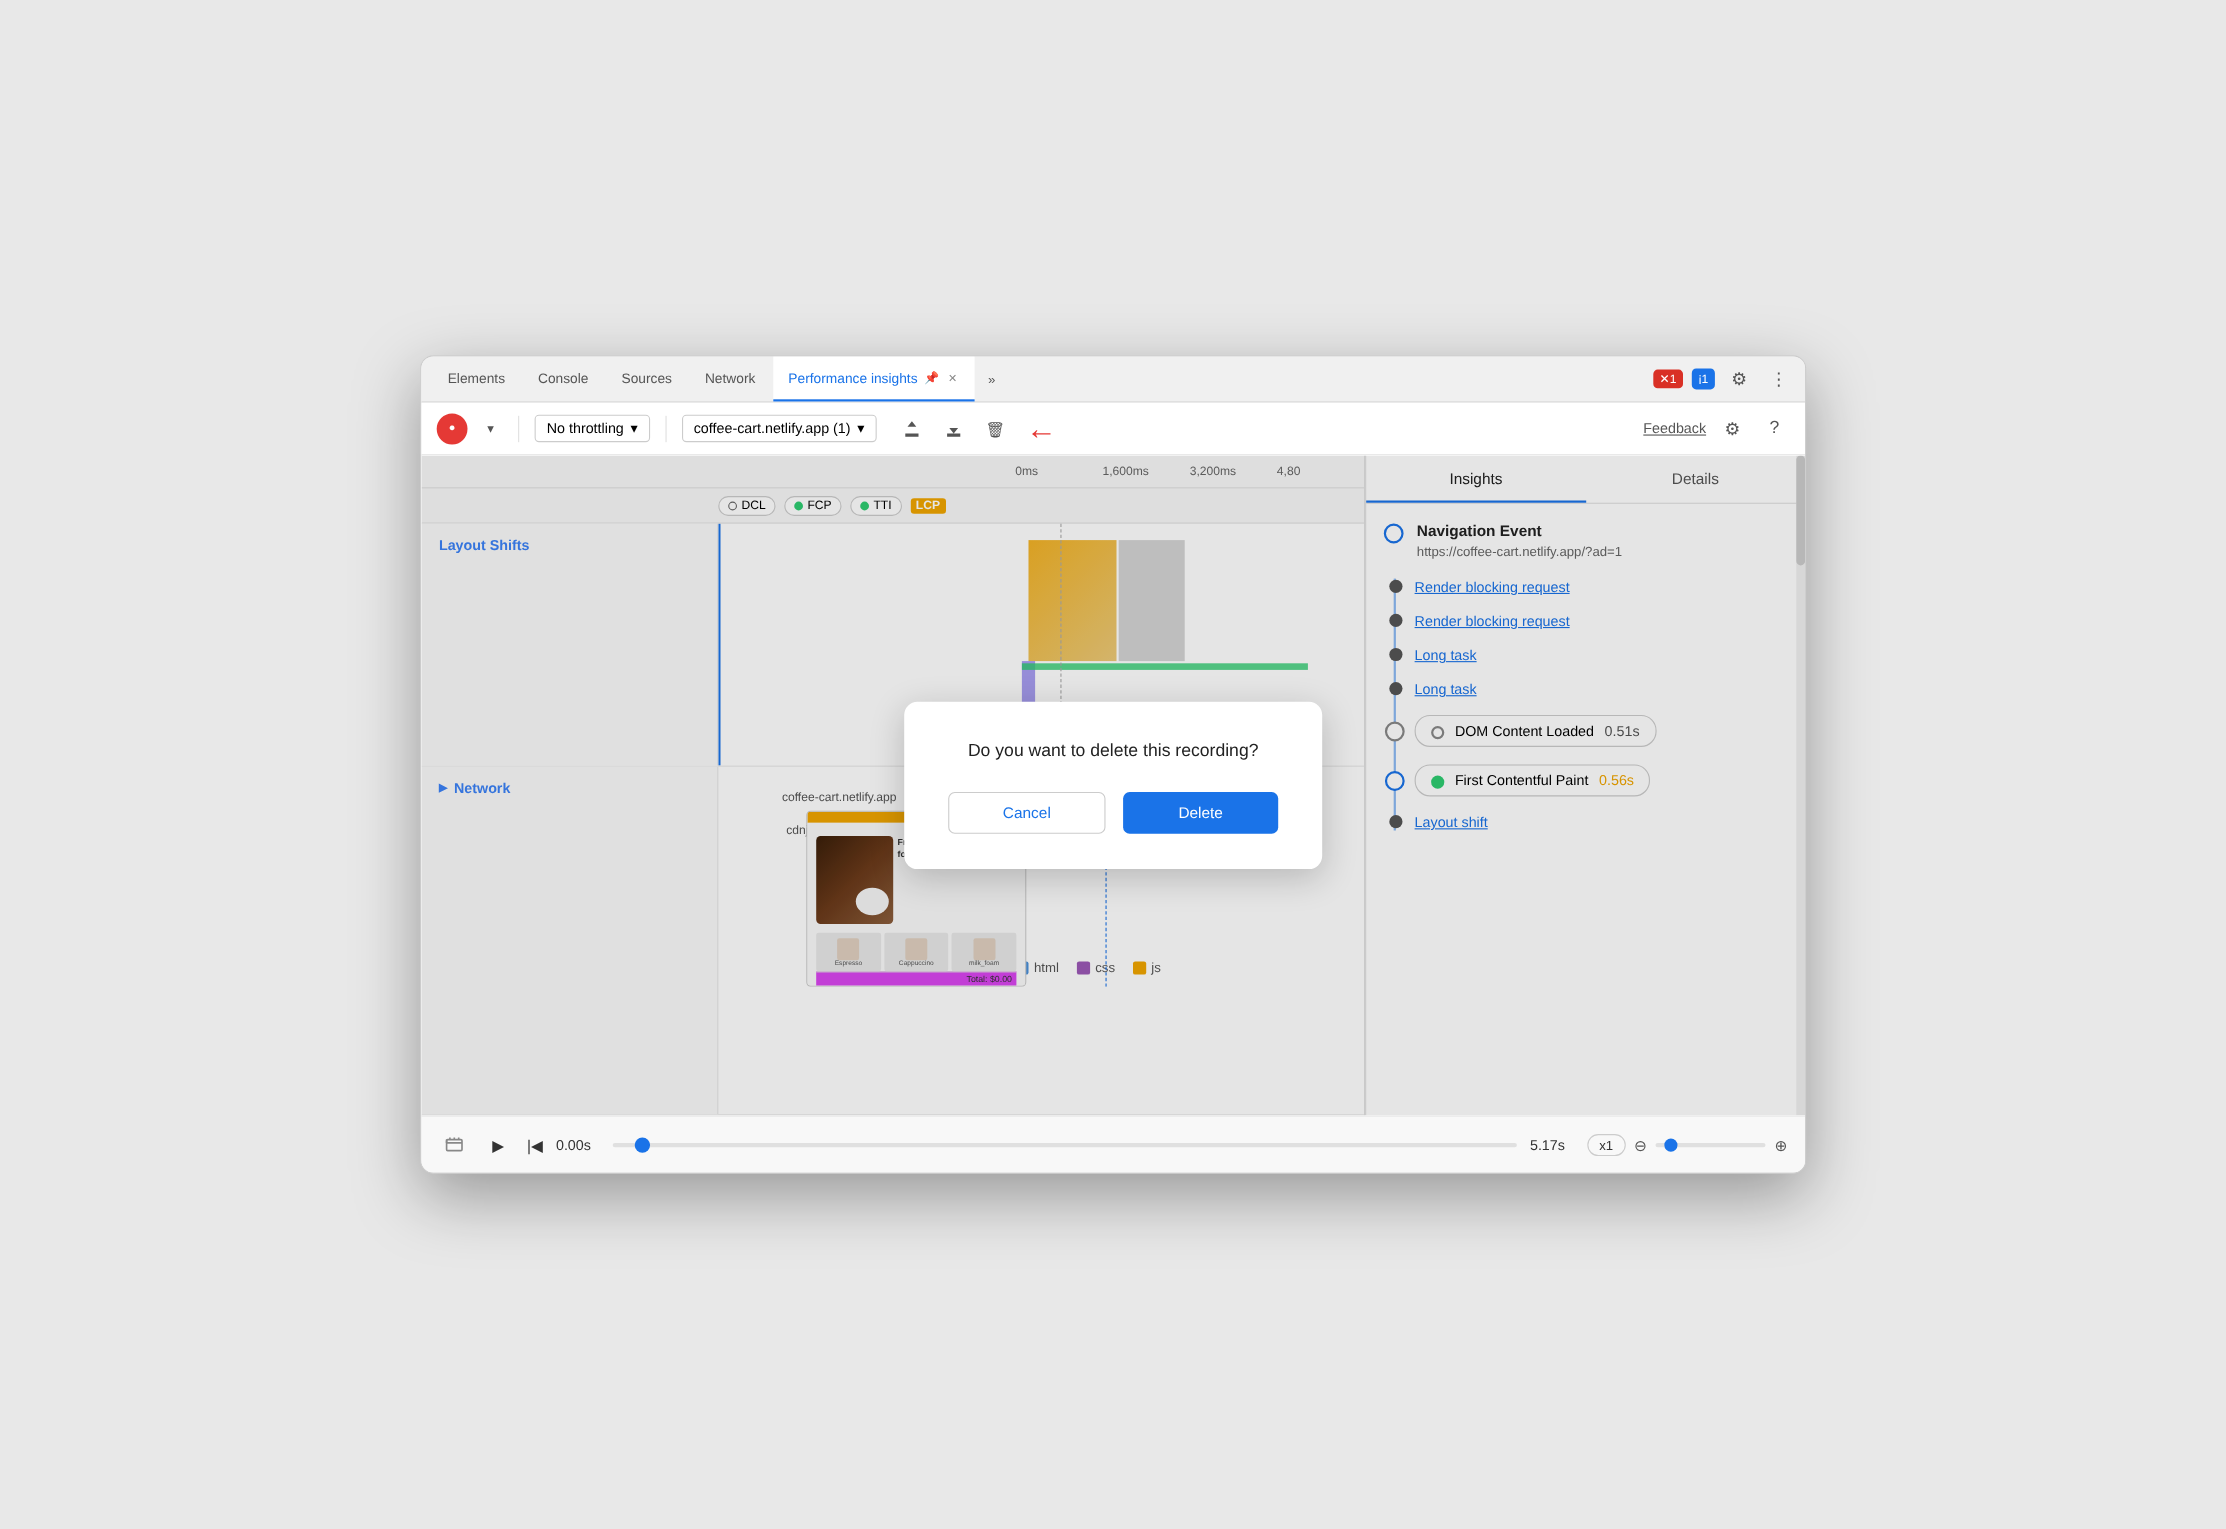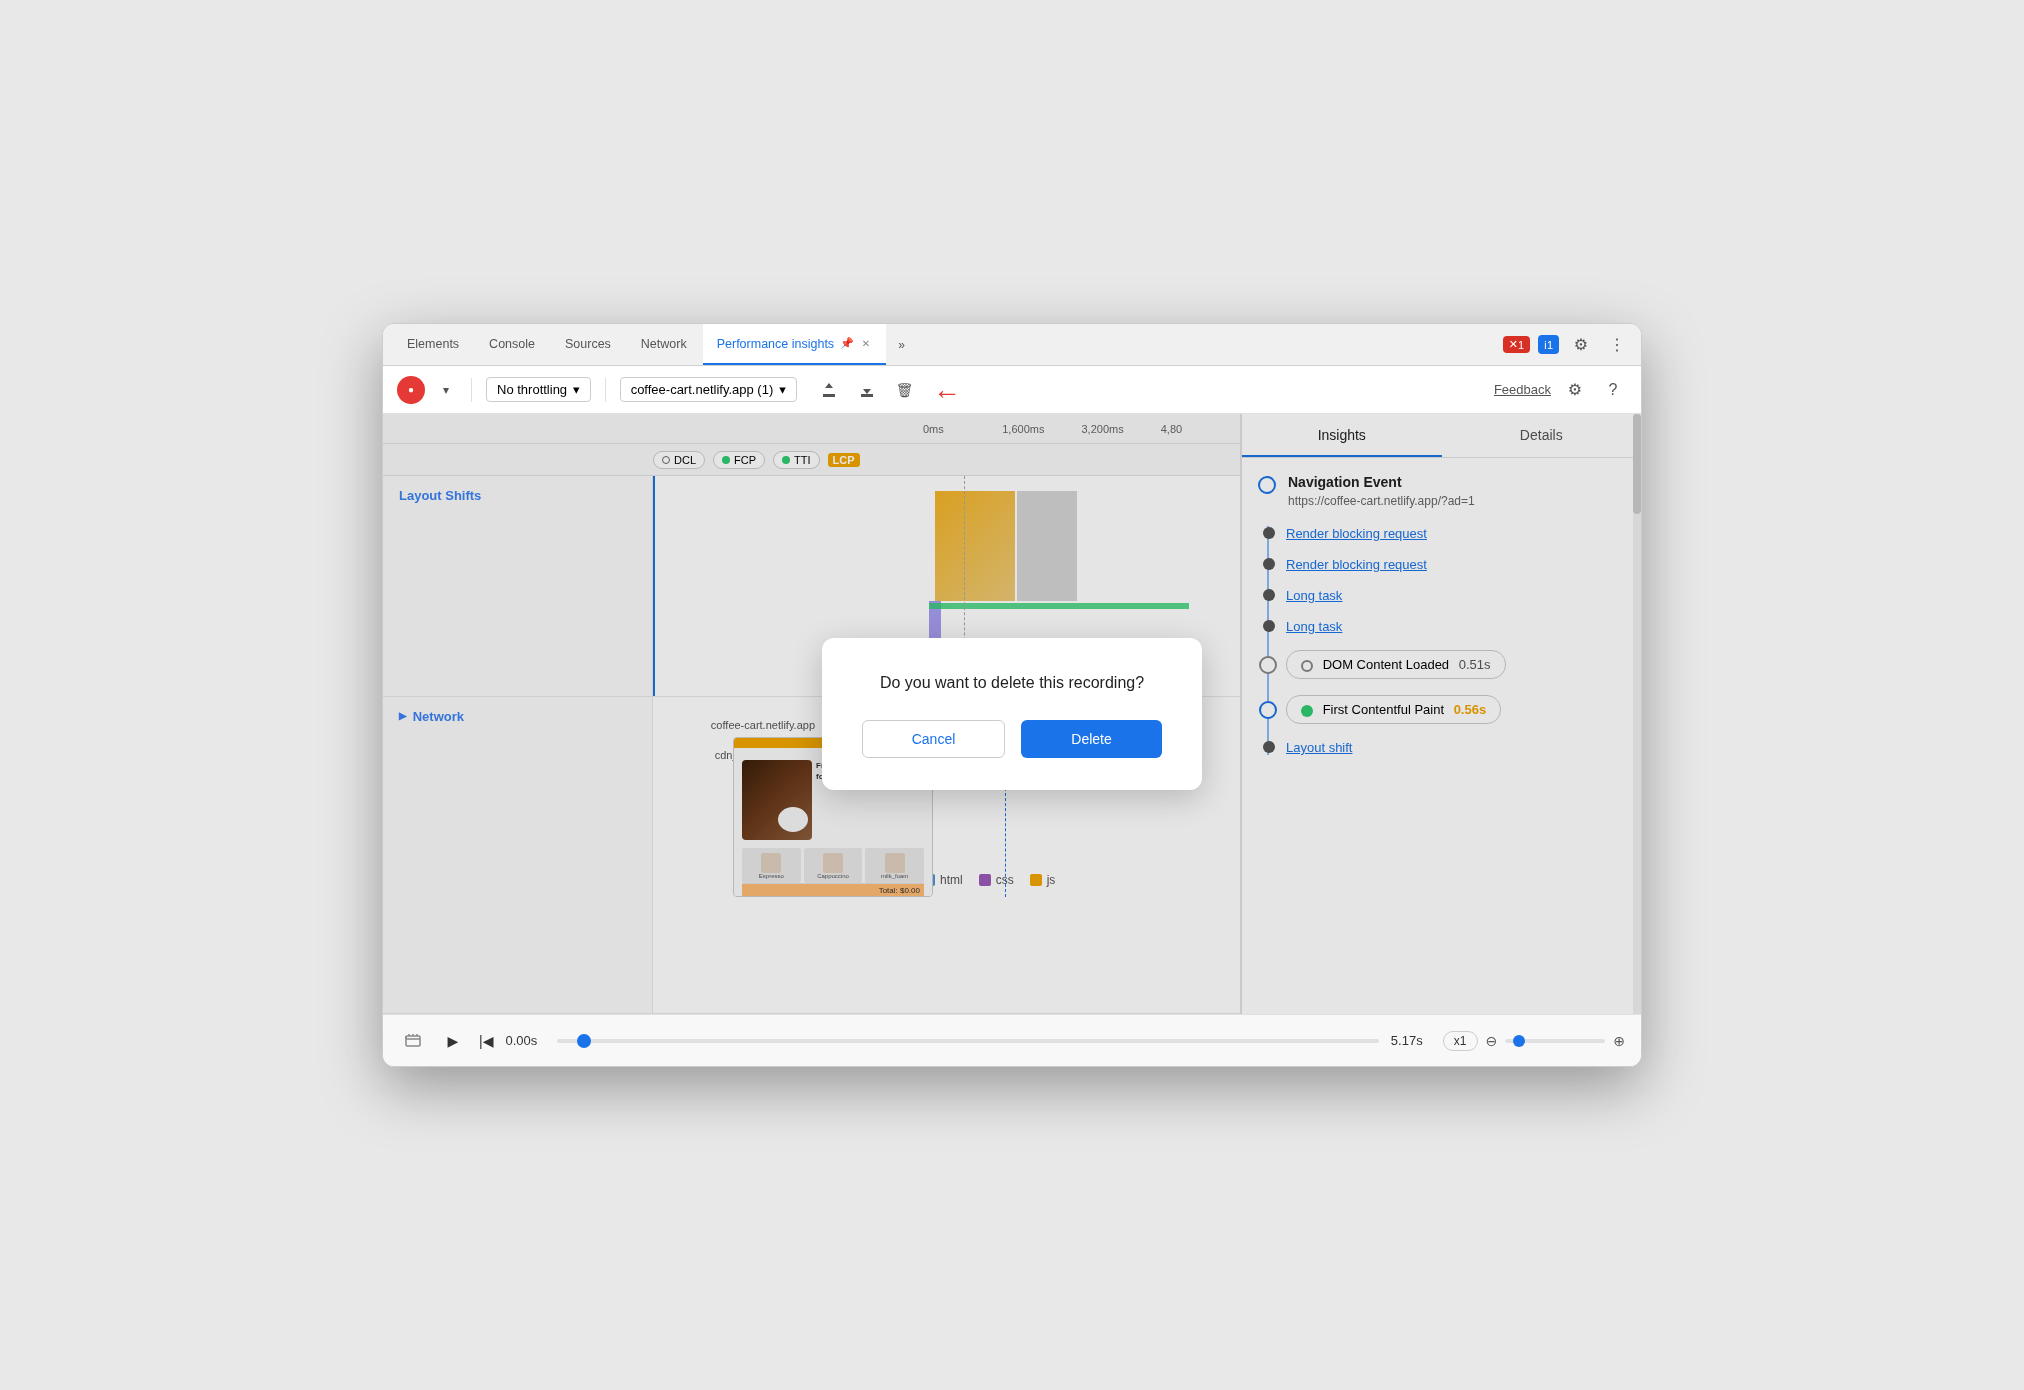--- a/index.html
+++ b/index.html
@@ -612,21 +612,21 @@
       background: #e8e8e8;
       border-radius: 2px;
       font-size: 7px;
       display: flex;
       flex-direction: column;
       align-items: center;
       justify-content: center;
       color: #555;
     }
     .thumb-cart-bar {
-      background: #fdba74;
+      background: #d946ef;
       border-top: 1px solid #e0e0e0;
       padding: 2px 4px;
       font-size: 8px;
       color: #333;
       display: flex;
       justify-content: flex-end;
     }
   </style>
 </head>
 <body>
@@ -881,21 +881,21 @@
               <span>DOM Content Loaded</span>
               <span style="margin-left:6px;color:#555;font-size:13px;">0.51s</span>
             </div>
           </div>
 
           <div style="display:flex;align-items:center;margin-bottom:16px;position:relative;">
             <div style="width:18px;height:18px;border-radius:50%;border:2px solid #1a73e8;background:#fff;position:absolute;left:-27px;"></div>
             <div style="border:1px solid #ccc;border-radius:14px;padding:6px 14px;background:#fff;font-size:13px;">
               <span style="width:12px;height:12px;border-radius:50%;background:#2ecc71;display:inline-block;margin-right:6px;vertical-align:middle;"></span>
               <span>First Contentful Paint</span>
-              <span style="margin-left:6px;color:#f0a500;font-size:13px;font-weight:700;">0.56s</span>
+              <span style="margin-left:6px;color:#f0a500;font-size:13px;font-weight:400;">0.56s</span>
             </div>
           </div>
 
           <div style="display:flex;align-items:center;margin-bottom:16px;position:relative;">
             <div style="width:12px;height:12px;border-radius:50%;background:#555;position:absolute;left:-23px;top:1px;"></div>
             <a class="insight-link" style="margin-bottom:0;">Layout shift</a>
           </div>
         </div>
       </div>
 

